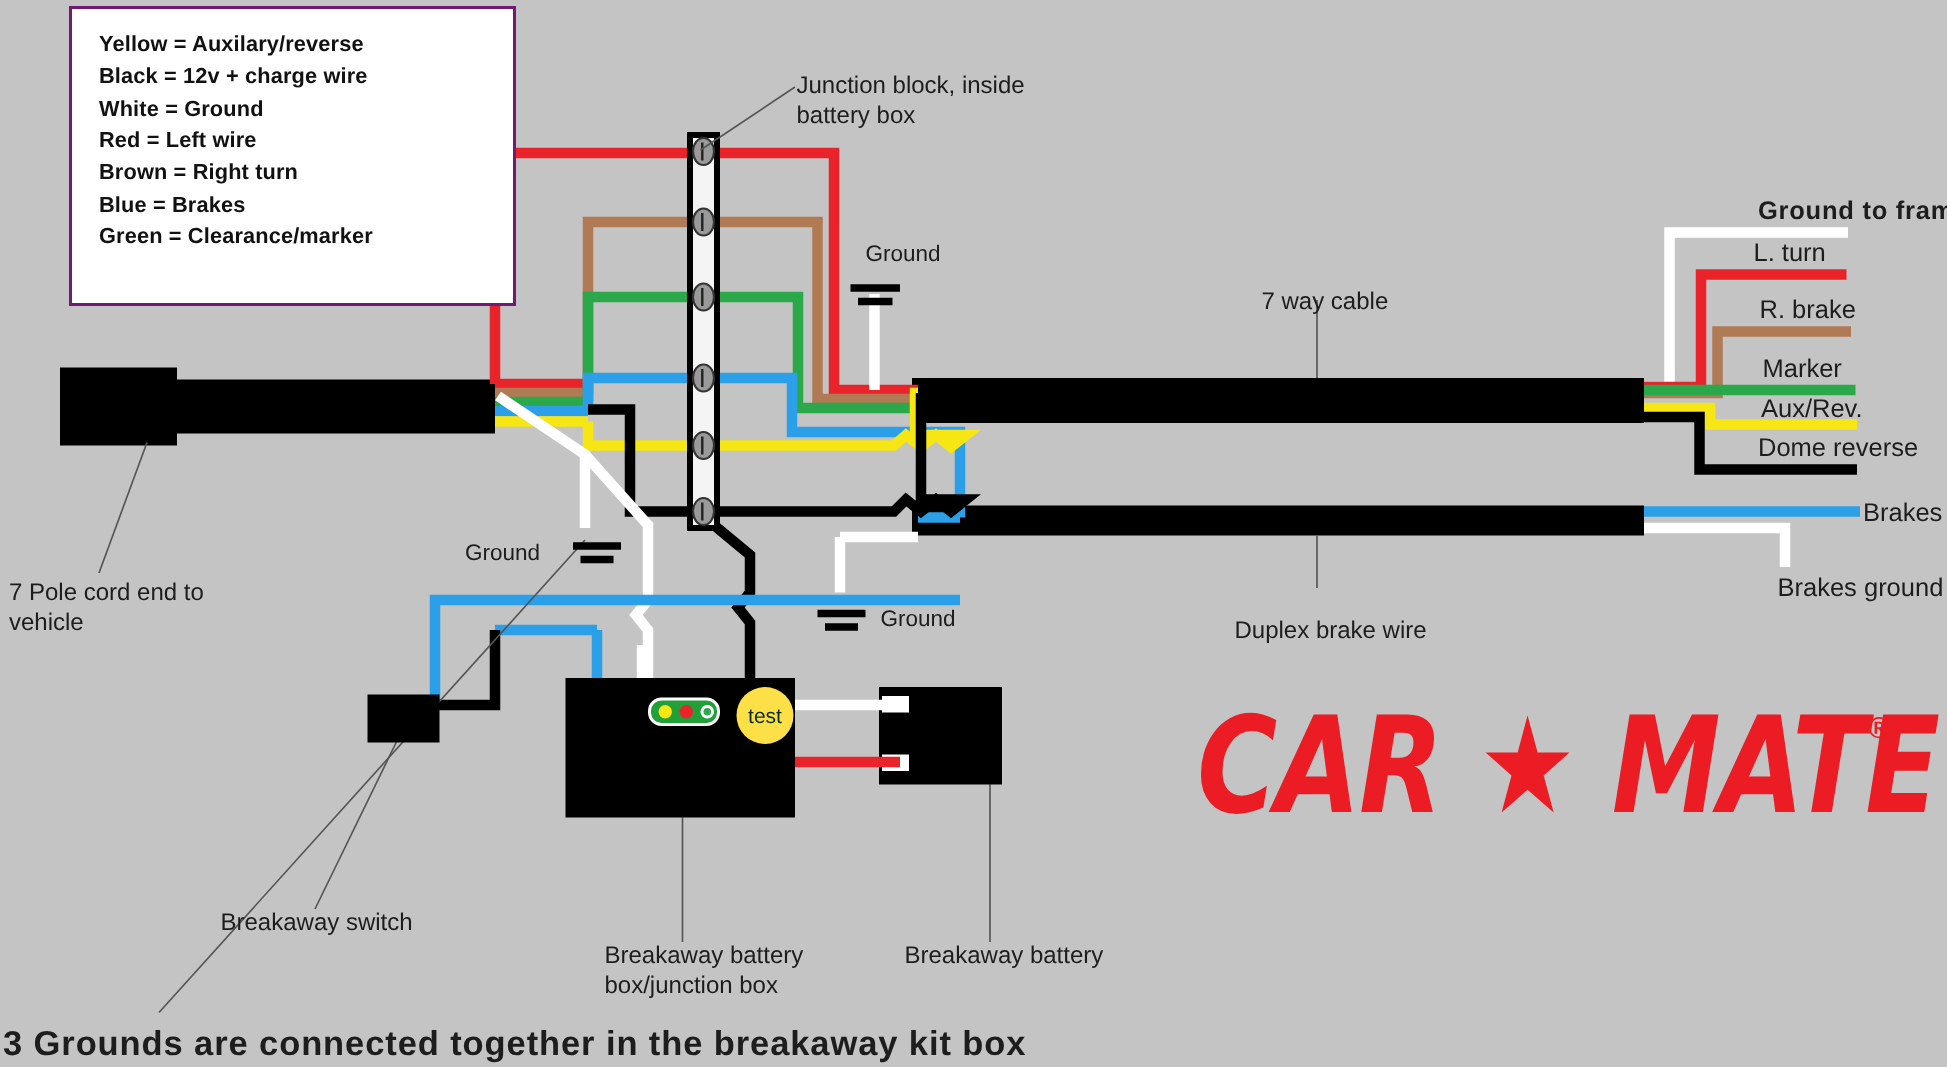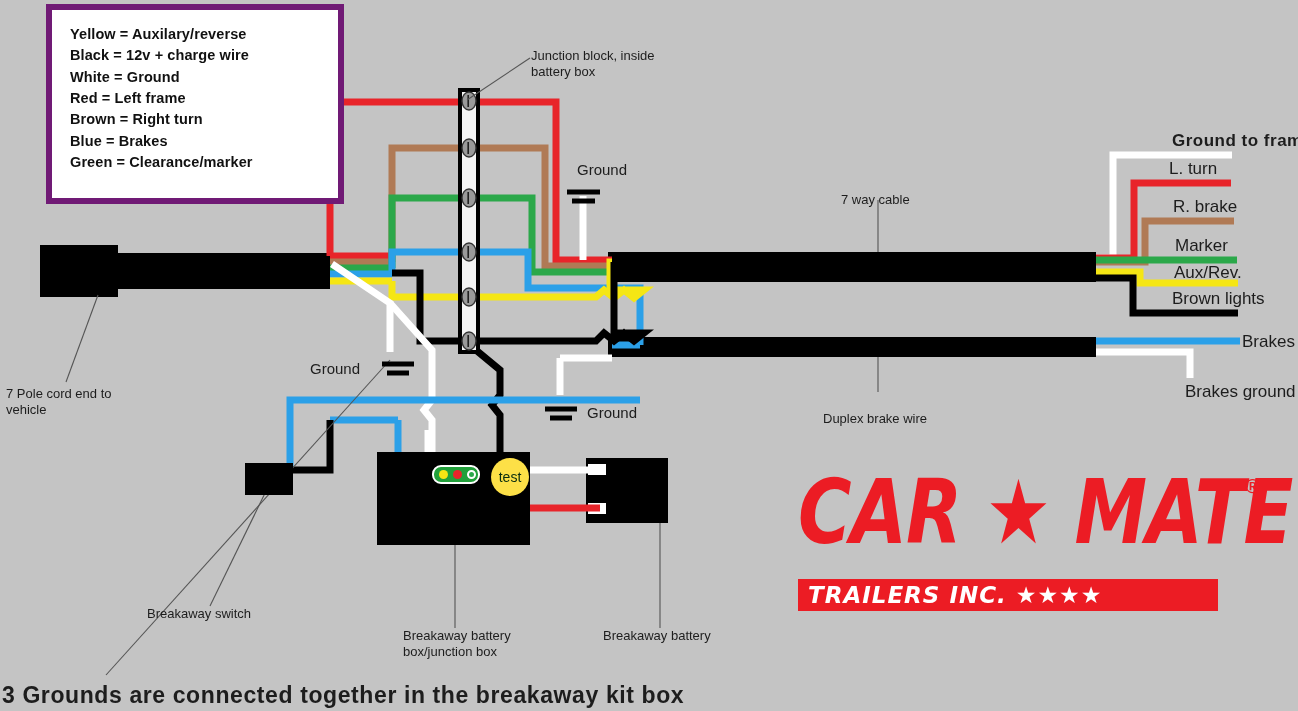--- a/index.html
+++ b/index.html
@@ -7,29 +7,29 @@
     width:1298px;height:711px;
     background:#c4c4c4;
     font-family:"Liberation Sans", sans-serif;
     overflow:hidden;
     position:relative;
   }
   #stage{position:absolute;left:0;top:0;width:1298px;height:711px;}
   #wires{position:absolute;left:0;top:0;width:1298px;height:711px;}
 
   .lbl{position:absolute;color:#1d1d1d;white-space:pre;line-height:1.22;}
-  .lbl-sm{font-size:13px;}
+  .lbl-sm{font-size:16px;}
   .lbl-md{font-size:17px;}
   .lbl-lg{font-size:15px;}
   .lbl-xl{font-size:23px;font-weight:bold;}
 
   
   #legend{
     position:absolute;left:46px;top:4px;width:298px;height:200px;
-    background:#fff;border:6px solid #701a75;box-sizing:border-box;
+    background:#fff;border:2px solid #701a75;box-sizing:border-box;
   }
   #legend ul{list-style:none;margin:0;padding:14px 0 0 18px;}
   #legend li{
     font-size:14.5px;font-weight:bold;color:#111;
     line-height:1.47;letter-spacing:.1px;white-space:pre;
   }
 
   
   #logo{position:absolute;left:798px;top:471px;width:458px;height:135px;}
   .logo-word{
@@ -202,21 +202,21 @@
       <path class="lead" d="M660,520 V628"></path>
       <path class="lead" d="M390,360 L106,675"></path>
     </g>
   </svg>
 
   <div id="legend">
     <ul>
       <li>Yellow = Auxilary/reverse</li>
       <li>Black = 12v + charge wire</li>
       <li>White = Ground</li>
-      <li>Red = Left frame</li>
+      <li>Red = Left wire</li>
       <li>Brown = Right turn</li>
       <li>Blue = Brakes</li>
       <li>Green = Clearance/marker</li>
     </ul>
   </div>
 
   <div class="blk" style="left:377px;top:452px;width:153px;height:93px;"></div>
 
   <div class="led">
     <i style="left:5px;background:#f5e614;"></i>
@@ -278,29 +278,26 @@
   <div class="lbl lbl-md" style="left:1172px;top:131px;font-weight:bold;letter-spacing:.5px;">Ground to frame</div>
 
   <div class="lbl lbl-md" style="left:1169px;top:159px;">L. turn</div>
 
   <div class="lbl lbl-md" style="left:1173px;top:197px;">R. brake</div>
 
   <div class="lbl lbl-md" style="left:1175px;top:236px;">Marker</div>
 
   <div class="lbl lbl-md" style="left:1174px;top:263px;">Aux/Rev.</div>
 
-  <div class="lbl lbl-md" style="left:1172px;top:289px;">Brown lights</div>
+  <div class="lbl lbl-md" style="left:1172px;top:289px;">Dome reverse</div>
 
   <div class="lbl lbl-md" style="left:1242px;top:332px;">Brakes +</div>
 
   <div class="lbl lbl-md" style="left:1185px;top:382px;">Brakes ground</div>
 
   <div id="logo">
     <div class="logo-word">CAR ★ MATE</div>
     <div class="logo-reg">®</div>
-    <div class="logo-bar">
-      <span>TRAILERS INC. ★★★★</span>
-    </div>
   </div>
 
   <div class="lbl lbl-xl" style="left:2px;top:681px;letter-spacing:.6px;">3 Grounds are connected together in the breakaway kit box</div>
 
 </div>
 
 </body></html>

